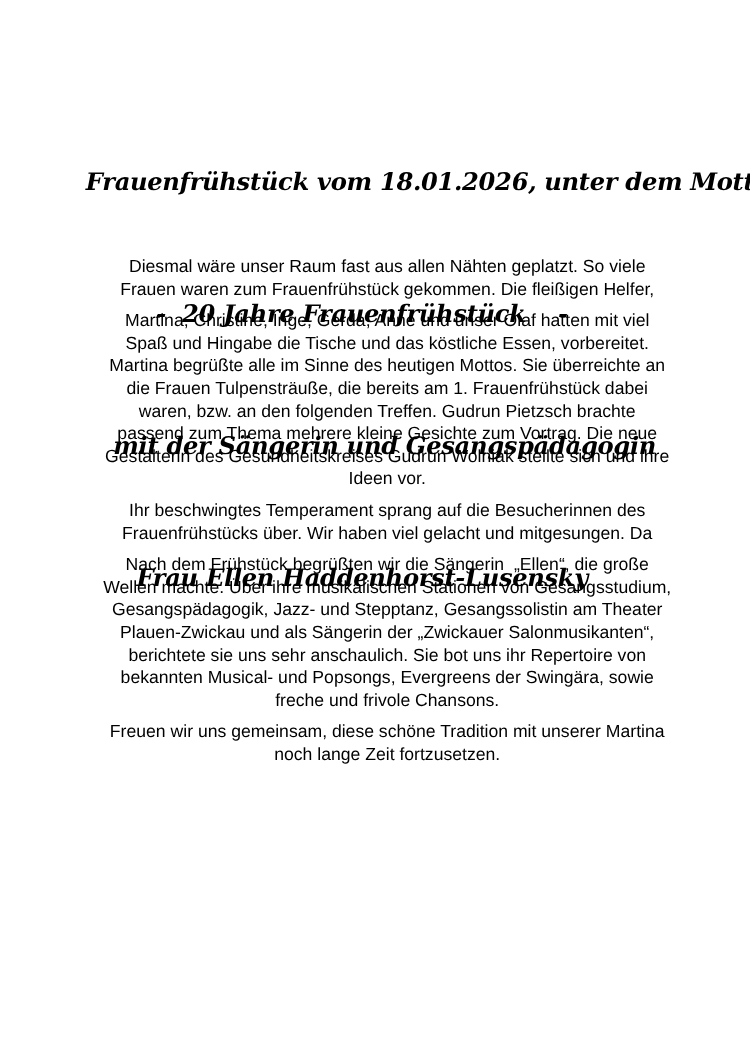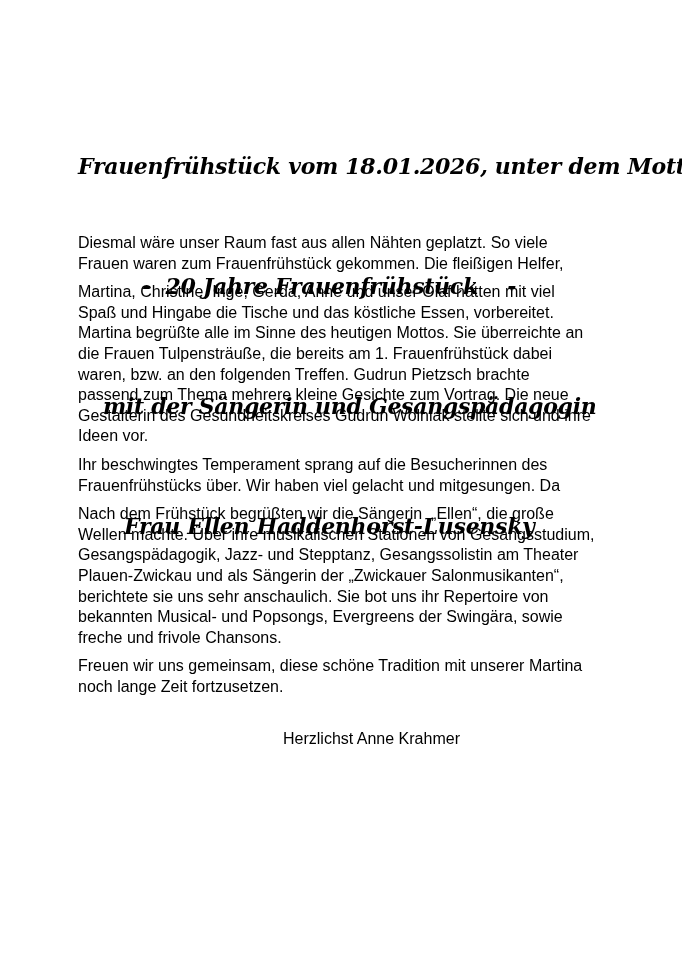--- a/index.html
+++ b/index.html
@@ -38,20 +38,21 @@
     top: 233px;
     width: 548px;
     font-family: "Liberation Sans", sans-serif;
     font-size: 16px;
     line-height: 20.6px;
     color: #000000;
   }
   .bodytext p {
     margin: 0 0 8px 0;
     white-space: pre-wrap;
+    text-align: center;
   }
   .signature {
     margin-top: 32px !important;
     padding-left: 205px;
     white-space: pre;
   }
 </style>
 </head>
 <body>
 
@@ -79,16 +80,15 @@
 Frauenfrühstücks über. Wir haben viel gelacht und mitgesungen. Da</p>
     <p>Nach dem Frühstück begrüßten wir die Sängerin  „Ellen“, die große
 Wellen machte. Über ihre musikalischen Stationen von Gesangsstudium,
 Gesangspädagogik, Jazz- und Stepptanz, Gesangssolistin am Theater
 Plauen-Zwickau und als Sängerin der „Zwickauer Salonmusikanten“,
 berichtete sie uns sehr anschaulich. Sie bot uns ihr Repertoire von
 bekannten Musical- und Popsongs, Evergreens der Swingära, sowie
 freche und frivole Chansons.</p>
     <p>Freuen wir uns gemeinsam, diese schöne Tradition mit unserer Martina
 noch lange Zeit fortzusetzen.</p>
-    <p class="signature">Herzlichst Anne Krahmer</p>
   </div>
 
 </div>
 
 </body></html>

